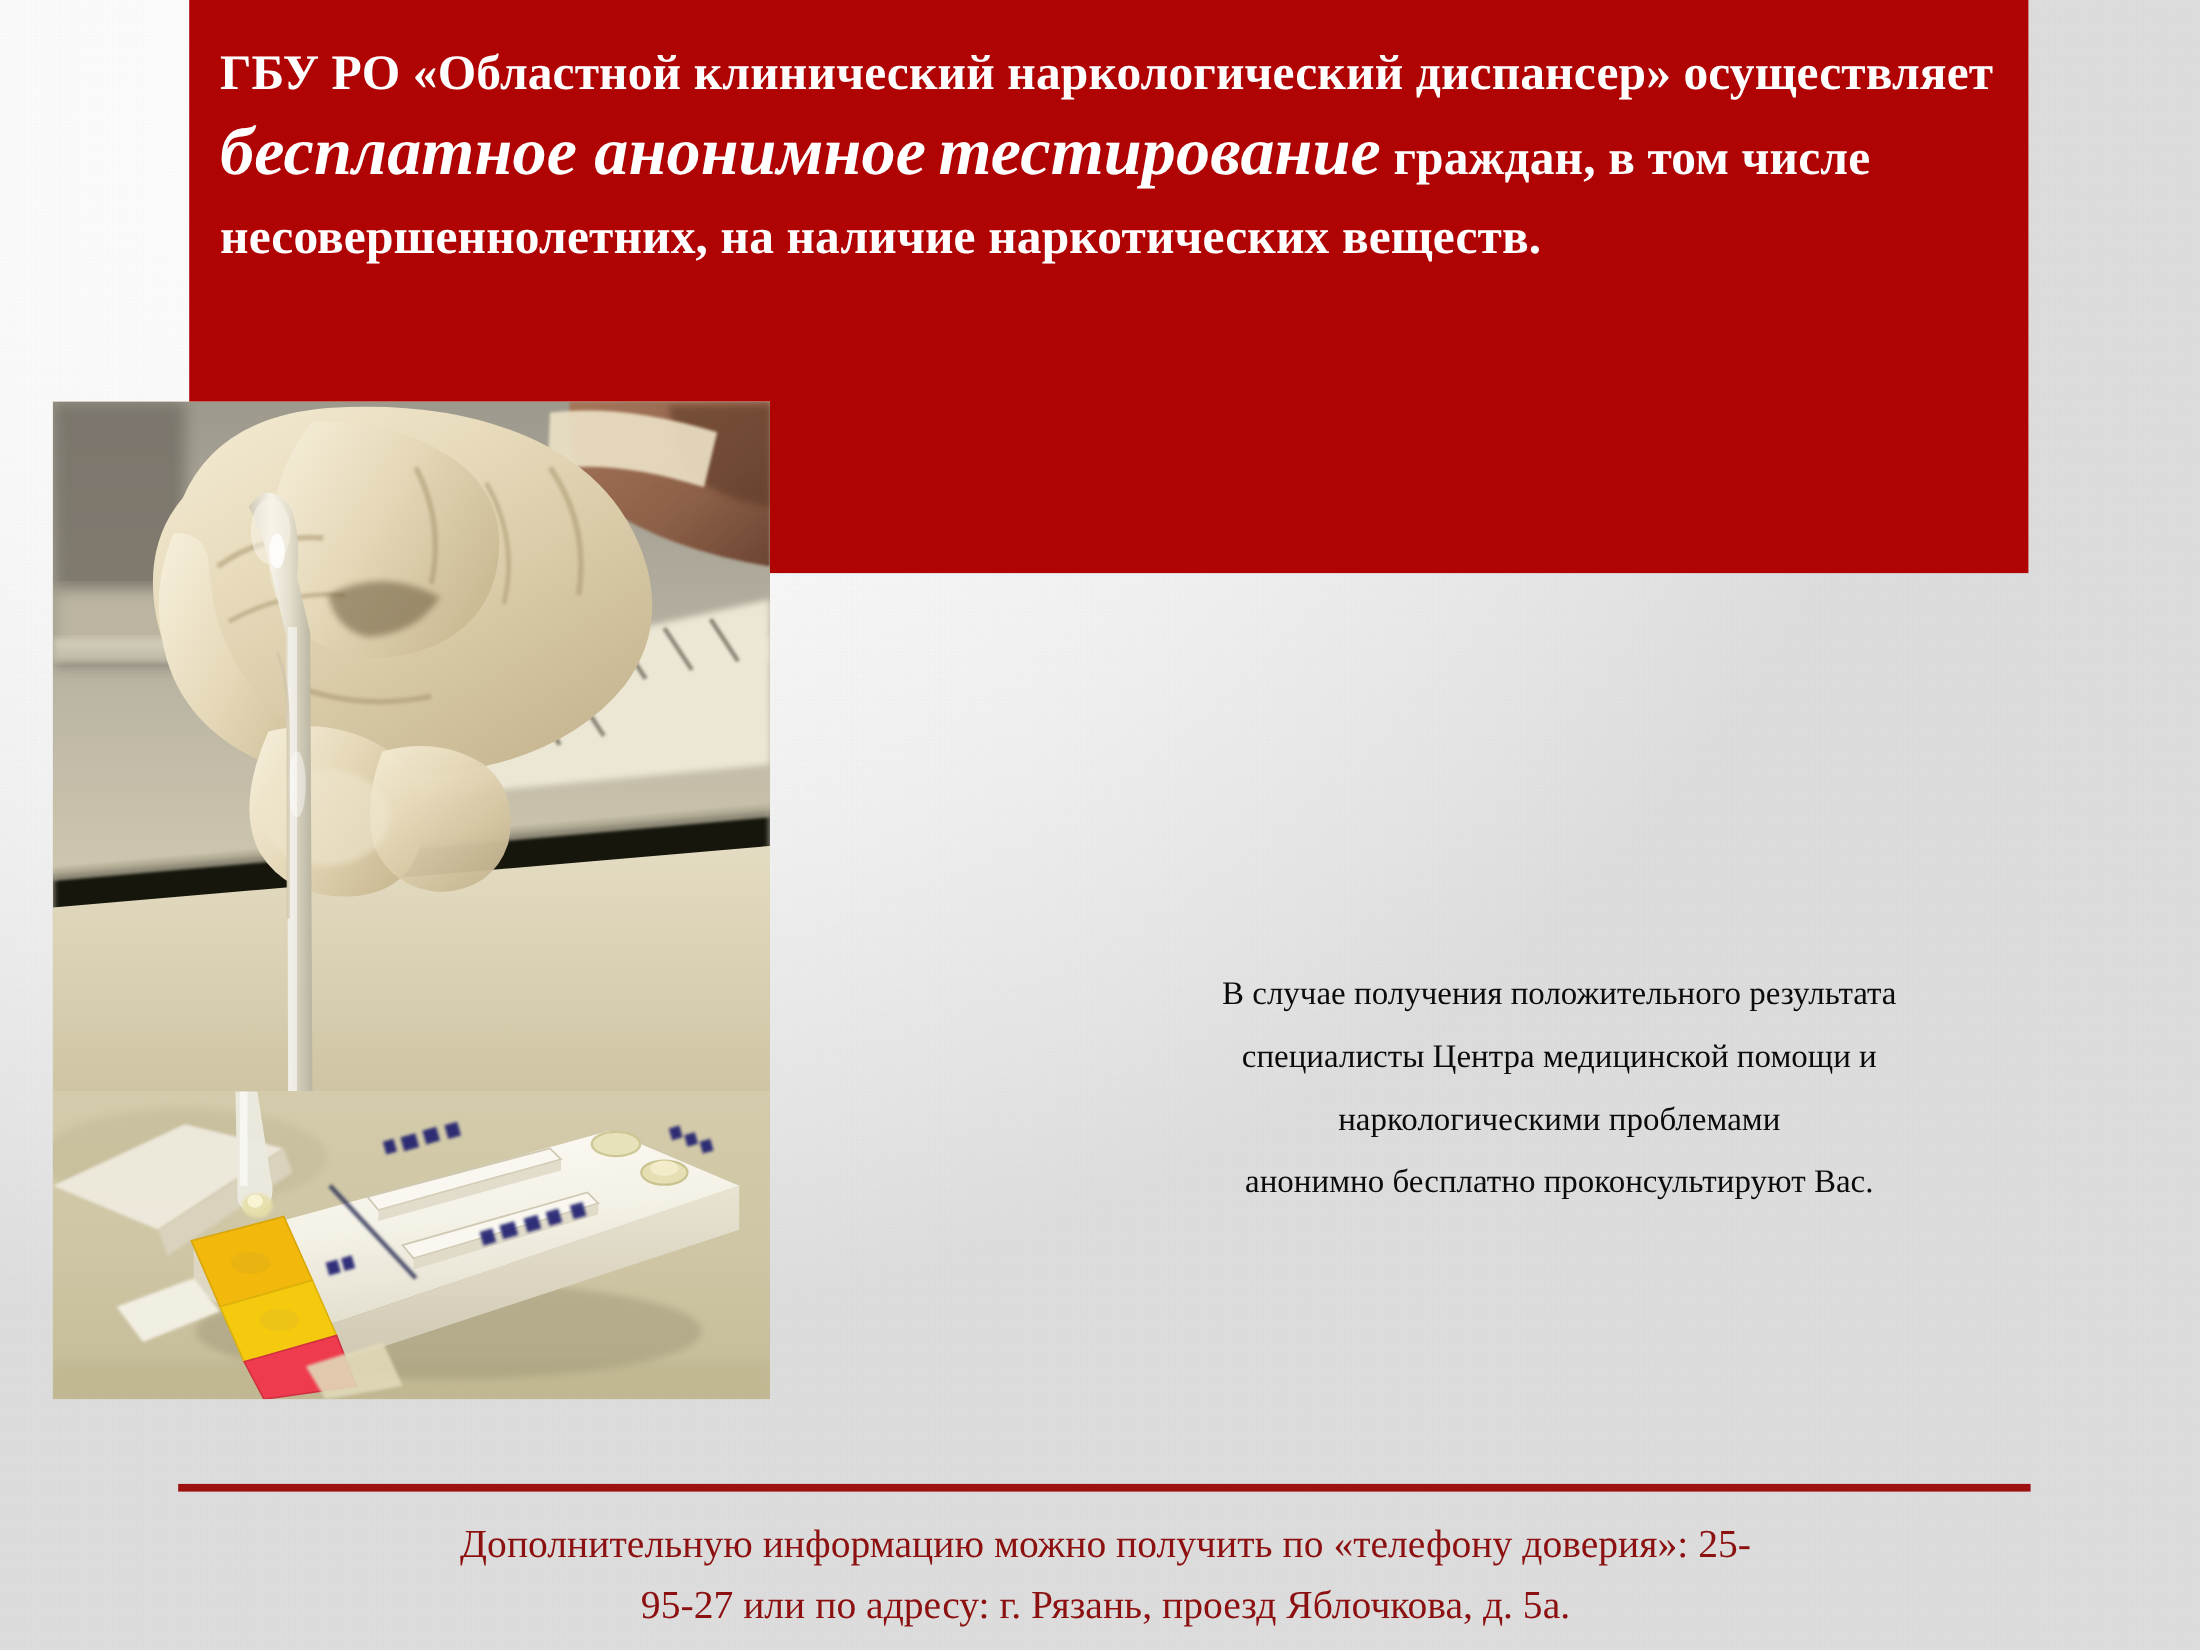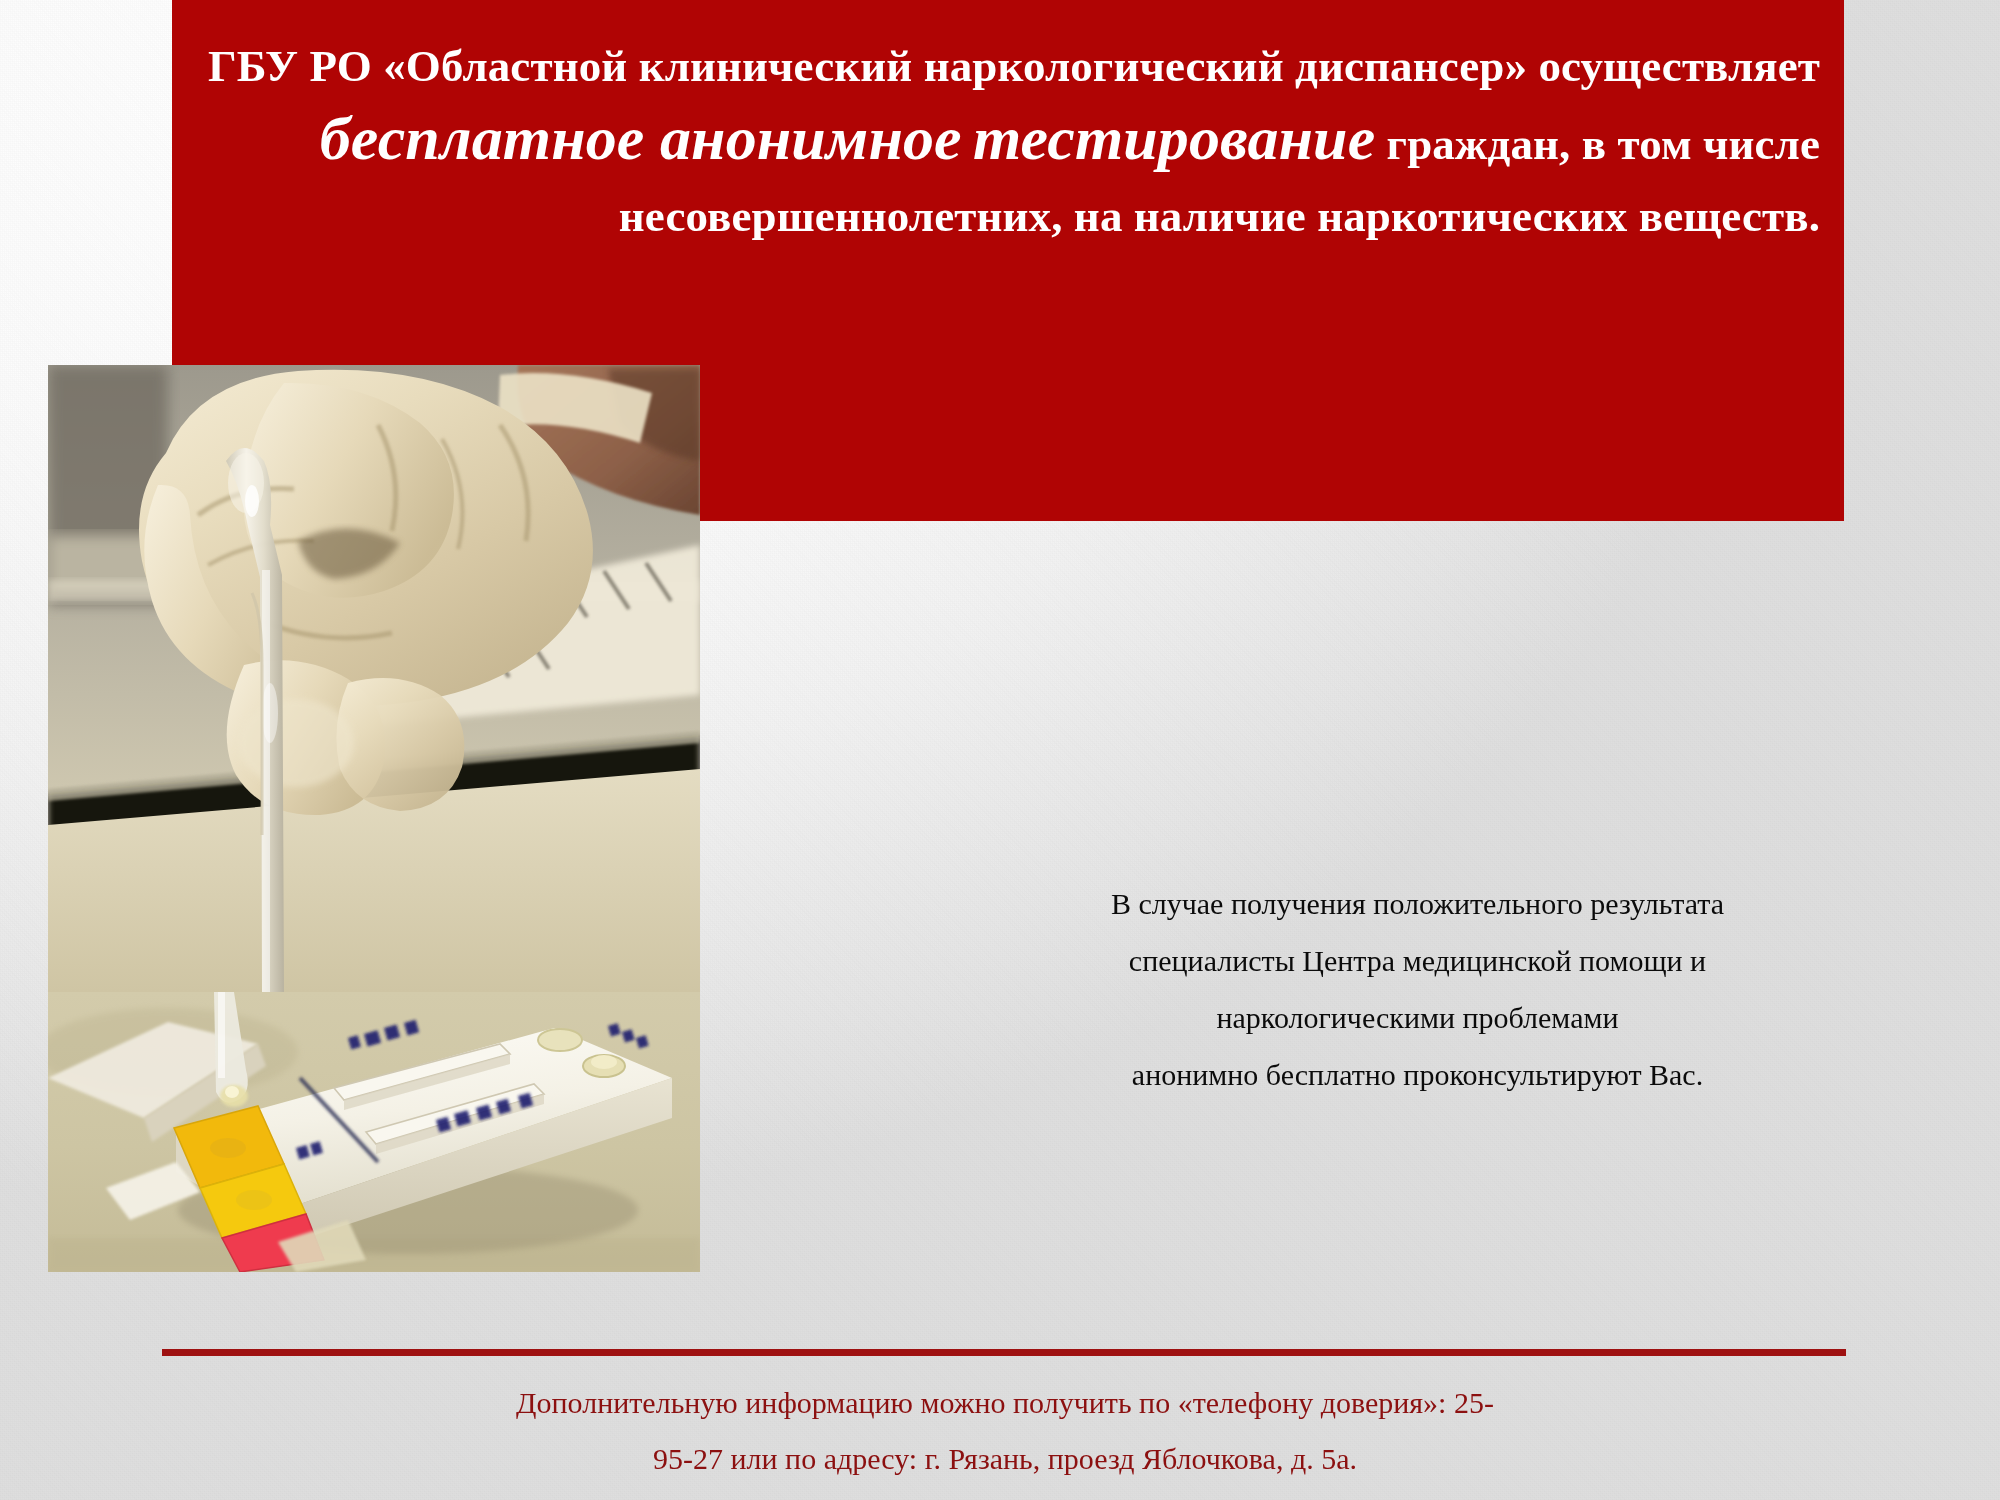--- a/index.html
+++ b/index.html
@@ -46,21 +46,21 @@
     height: 521px;
     background: #b00404;
     z-index: 1;
   }
   #title-text {
     position: absolute;
     left: 200px;
     top: 30px;
     width: 1620px;
     z-index: 3;
-    text-align: right;
+    text-align: left;
     color: #ffffff;
     font-weight: bold;
     font-size: 45px;
     line-height: 72px;
     letter-spacing: .1px;
   }
   #title-text .emph {
     font-style: italic;
     font-weight: bold;
     font-size: 62px;
@@ -114,21 +114,21 @@
     z-index: 2;
   }
   #footer-text {
     position: absolute;
     left: 140px;
     top: 1375px;
     width: 1730px;
     z-index: 2;
     text-align: center;
     color: #8c1010;
-    font-size: 30px;
+    font-size: 36px;
     line-height: 56px;
   }
   #footer-text .ln { display: block; white-space: nowrap; }
 </style>
 </head>
 <body>
 
 <div id="slide">
 
   <div id="title-banner"></div>

